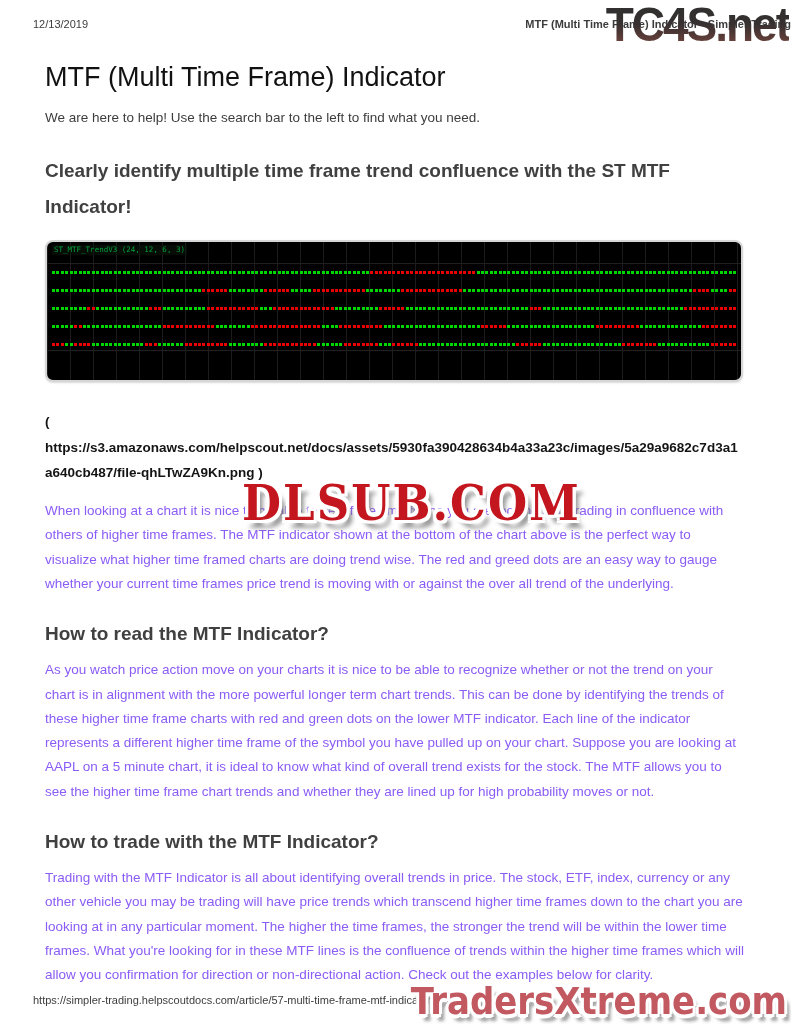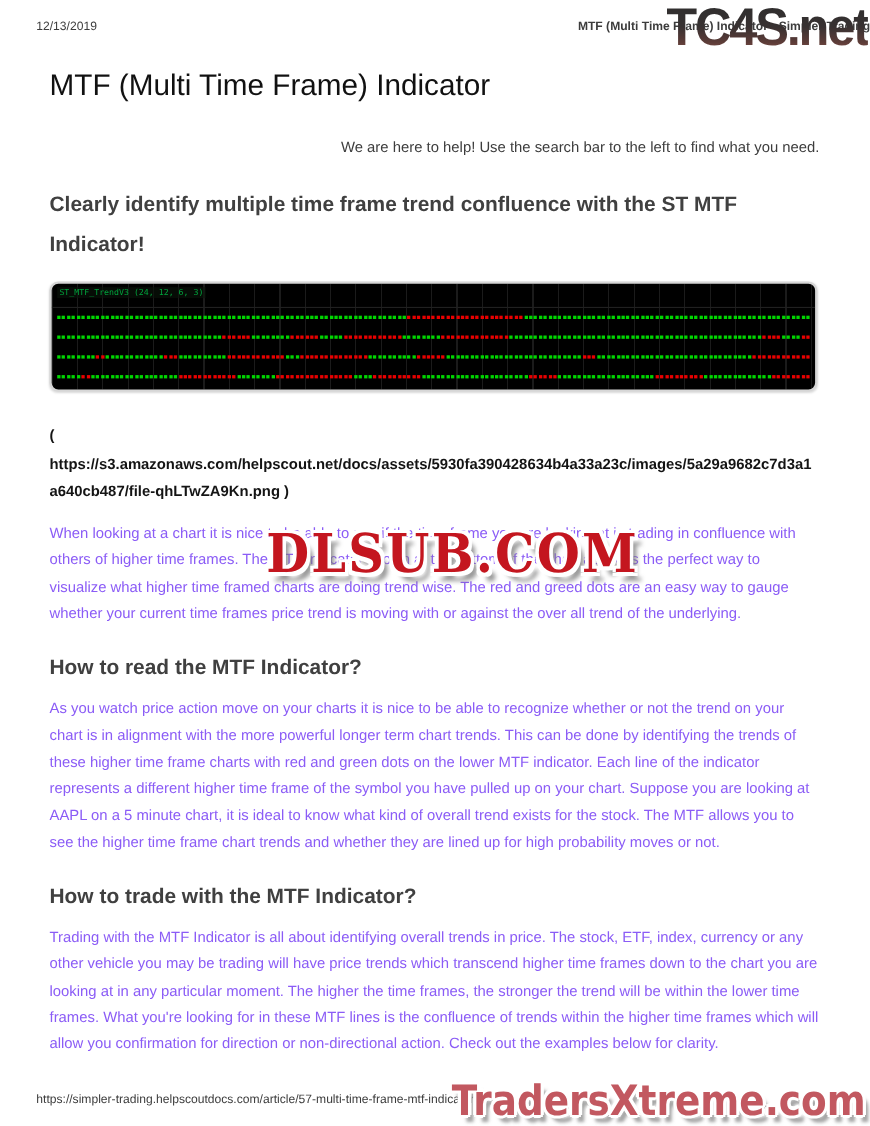--- a/index.html
+++ b/index.html
@@ -45,31 +45,31 @@
     text-shadow:
       -2px -2px 0 #fff, 2px -2px 0 #fff, -2px 2px 0 #fff, 2px 2px 0 #fff,
       -3px 0 0 #fff, 3px 0 0 #fff, 0 -3px 0 #fff, 0 3px 0 #fff,
       5px 6px 3px rgba(140,140,140,.8);
     transform:scaleY(1.12);
   }
 
   
   .content { position:absolute; left:45px; right:46px; top:0; }
   h1.article-title { margin-top:62px; font-size:27px; font-weight:400; color:#111; letter-spacing:0; }
-  p.intro { margin-top:33px; font-size:13.5px; color:#3d3d3d;text-align:right; }
+  p.intro { margin-top:17px; font-size:13.5px; color:#3d3d3d; }
   h2 { font-size:19px; font-weight:bold; color:#404040; }
   h2.headline { margin-top:28px; line-height:1.9; }
   .section h2 { margin-top:27px; }
   .section p, p.body-text { margin-top:13px; font-size:13.5px; line-height:1.8; color:#8b5cf6; }
   .image-link { margin-top:27px; font-size:13.5px; font-weight:bold; color:#141414; line-height:1.9; white-space:pre-line; word-break:break-all; }
 
   
   .chart {
     margin-top:15px; position:relative;
-    width:698px; height:100px;
+    width:698px; height:142px;
     background:
       repeating-linear-gradient(to right, #1b1b1b 0 1px, transparent 1px 23px),
       #000;
     border:2px solid #d6d6d6; border-radius:8px;
     box-shadow:0 1px 2px rgba(0,0,0,.15);
     overflow:hidden;
   }
   .chart-label {
     position:absolute; top:3px; left:5px;
     font-family:"DejaVu Sans Mono", monospace;

